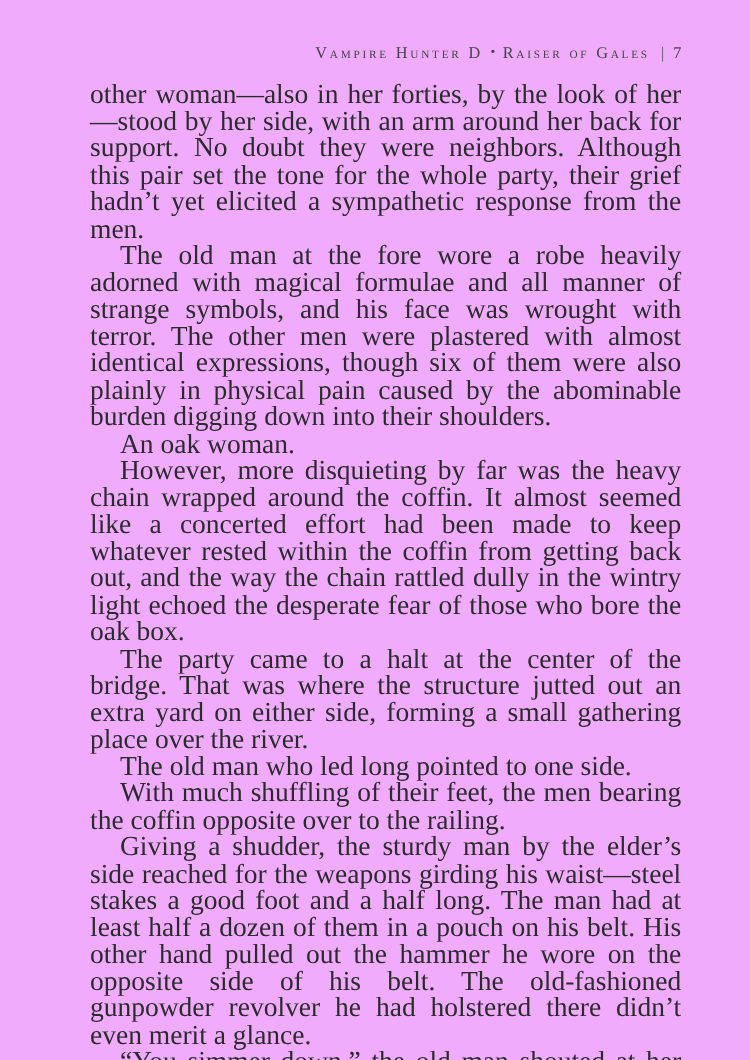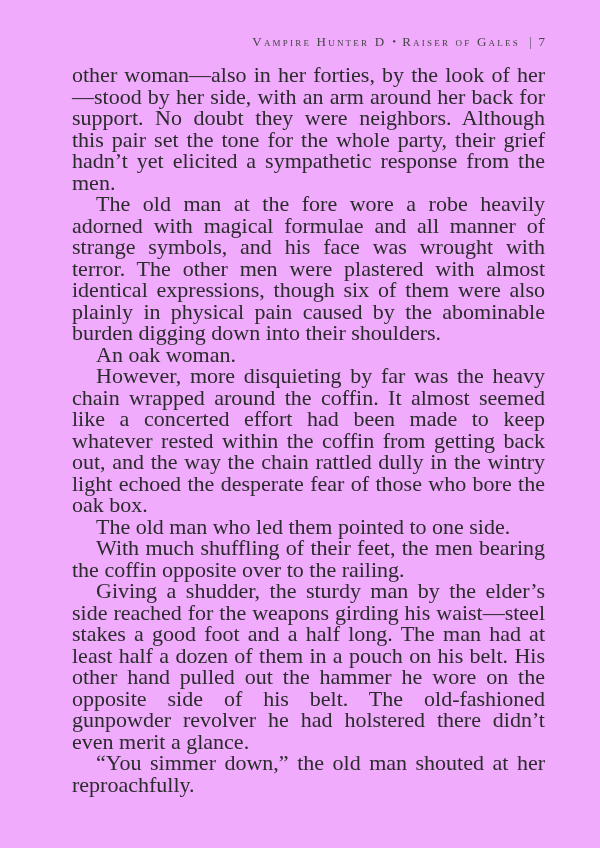--- a/index.html
+++ b/index.html
@@ -67,19 +67,20 @@
 
   <header class="running-head" style="color: rgb(68, 68, 70);">
     <span>Vampire Hunter D</span><span class="sep">•</span><span>Raiser of Gales</span><span class="bar">|</span><span class="pgnum">7</span>
   </header>
 
   <main class="text-block" style="color: rgb(43, 43, 45);">
       <p class="para">other woman—also in her forties, by the look of her—stood by her side, with an arm around her back for support. No doubt they were neighbors. Although this pair set the tone for the whole party, their grief hadn’t yet elicited a sympathetic response from the men.</p>
       <p class="para indent">The old man at the fore wore a robe heavily adorned with magical formulae and all manner of strange symbols, and his face was wrought with terror. The other men were plastered with almost identical expressions, though six of them were also plainly in physical pain caused by the abominable burden digging down into their shoulders.</p>
       <p class="para indent">An oak woman.</p>
       <p class="para indent">However, more disquieting by far was the heavy chain wrapped around the coffin. It almost seemed like a concerted effort had been made to keep whatever rested within the coffin from getting back out, and the way the chain rattled dully in the wintry light echoed the desperate fear of those who bore the oak box.</p>
-      <p class="para indent">The old man who led them pointed to one side.</p>
+      <p class="para indent">The party came to a halt at the center of the bridge. That was where the structure jutted out an extra yard on either side, forming a small gathering place over the river.</p>
+      <p class="para indent">The old man who led long pointed to one side.</p>
       <p class="para indent">With much shuffling of their feet, the men bearing the coffin opposite over to the railing.</p>
       <p class="para indent">Giving a shudder, the sturdy man by the elder’s side reached for the weapons girding his waist—steel stakes a good foot and a half long. The man had at least half a dozen of them in a pouch on his belt. His other hand pulled out the hammer he wore on the opposite side of his belt. The old-fashioned gunpowder revolver he had holstered there didn’t even merit a glance.</p>
       <p class="para indent">“You simmer down,” the old man shouted at her reproachfully.</p>
     </main>
 
 </div>
 
 </body></html>

